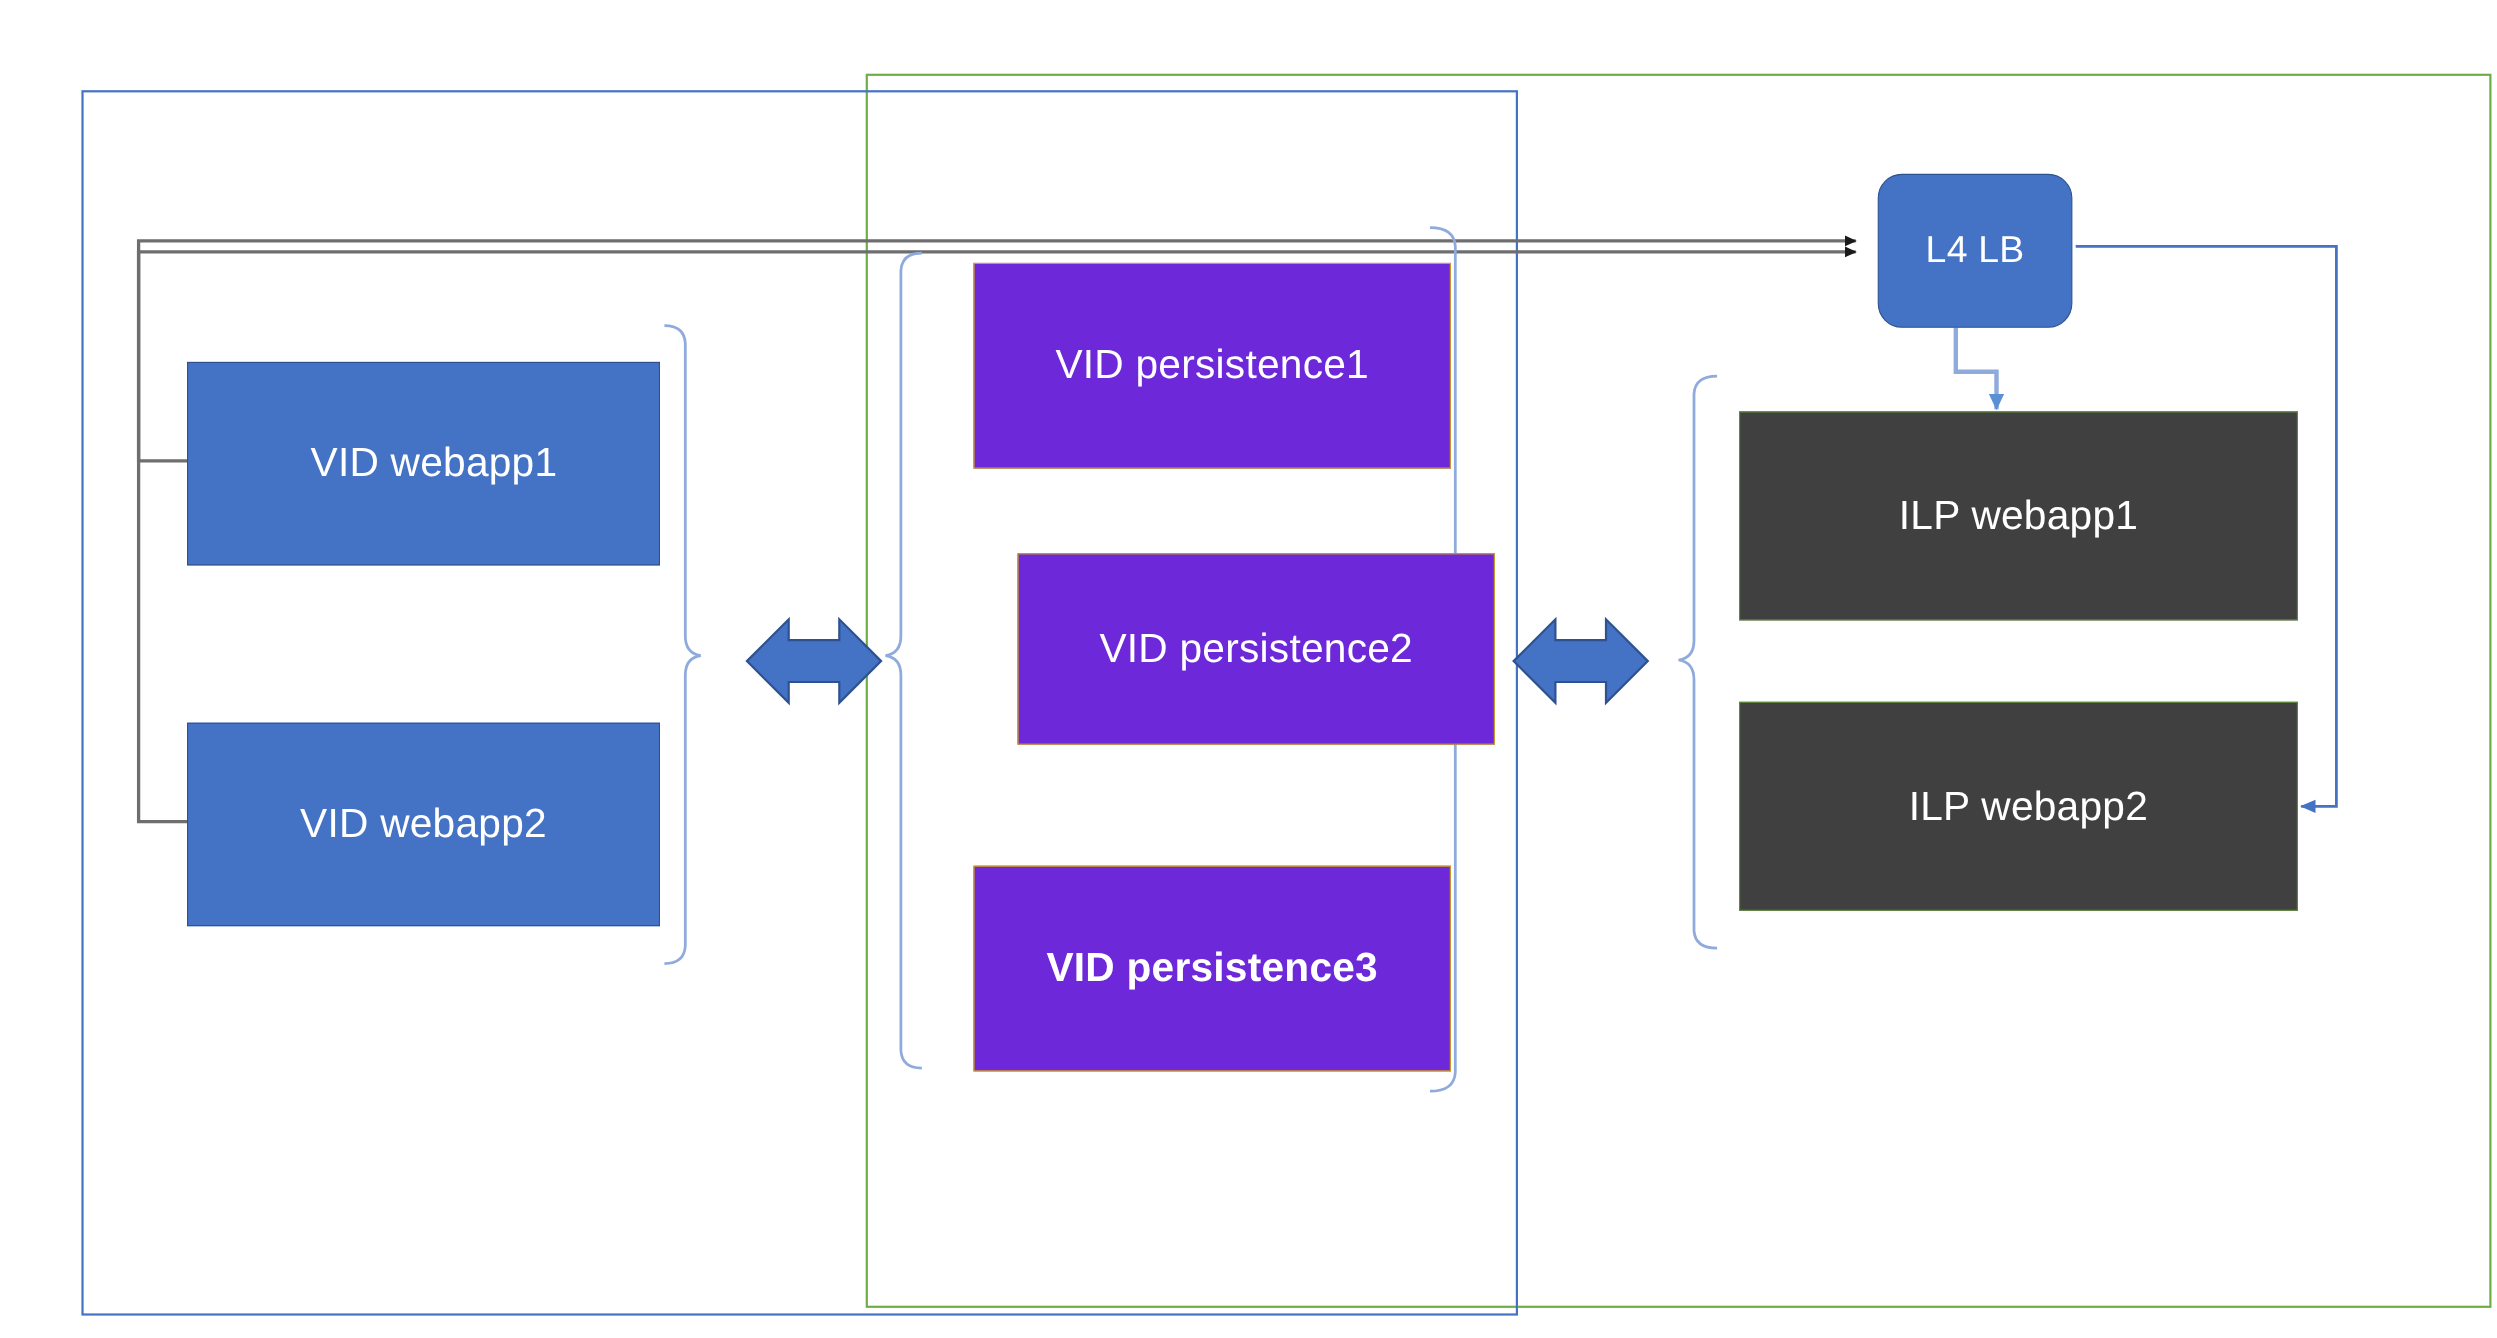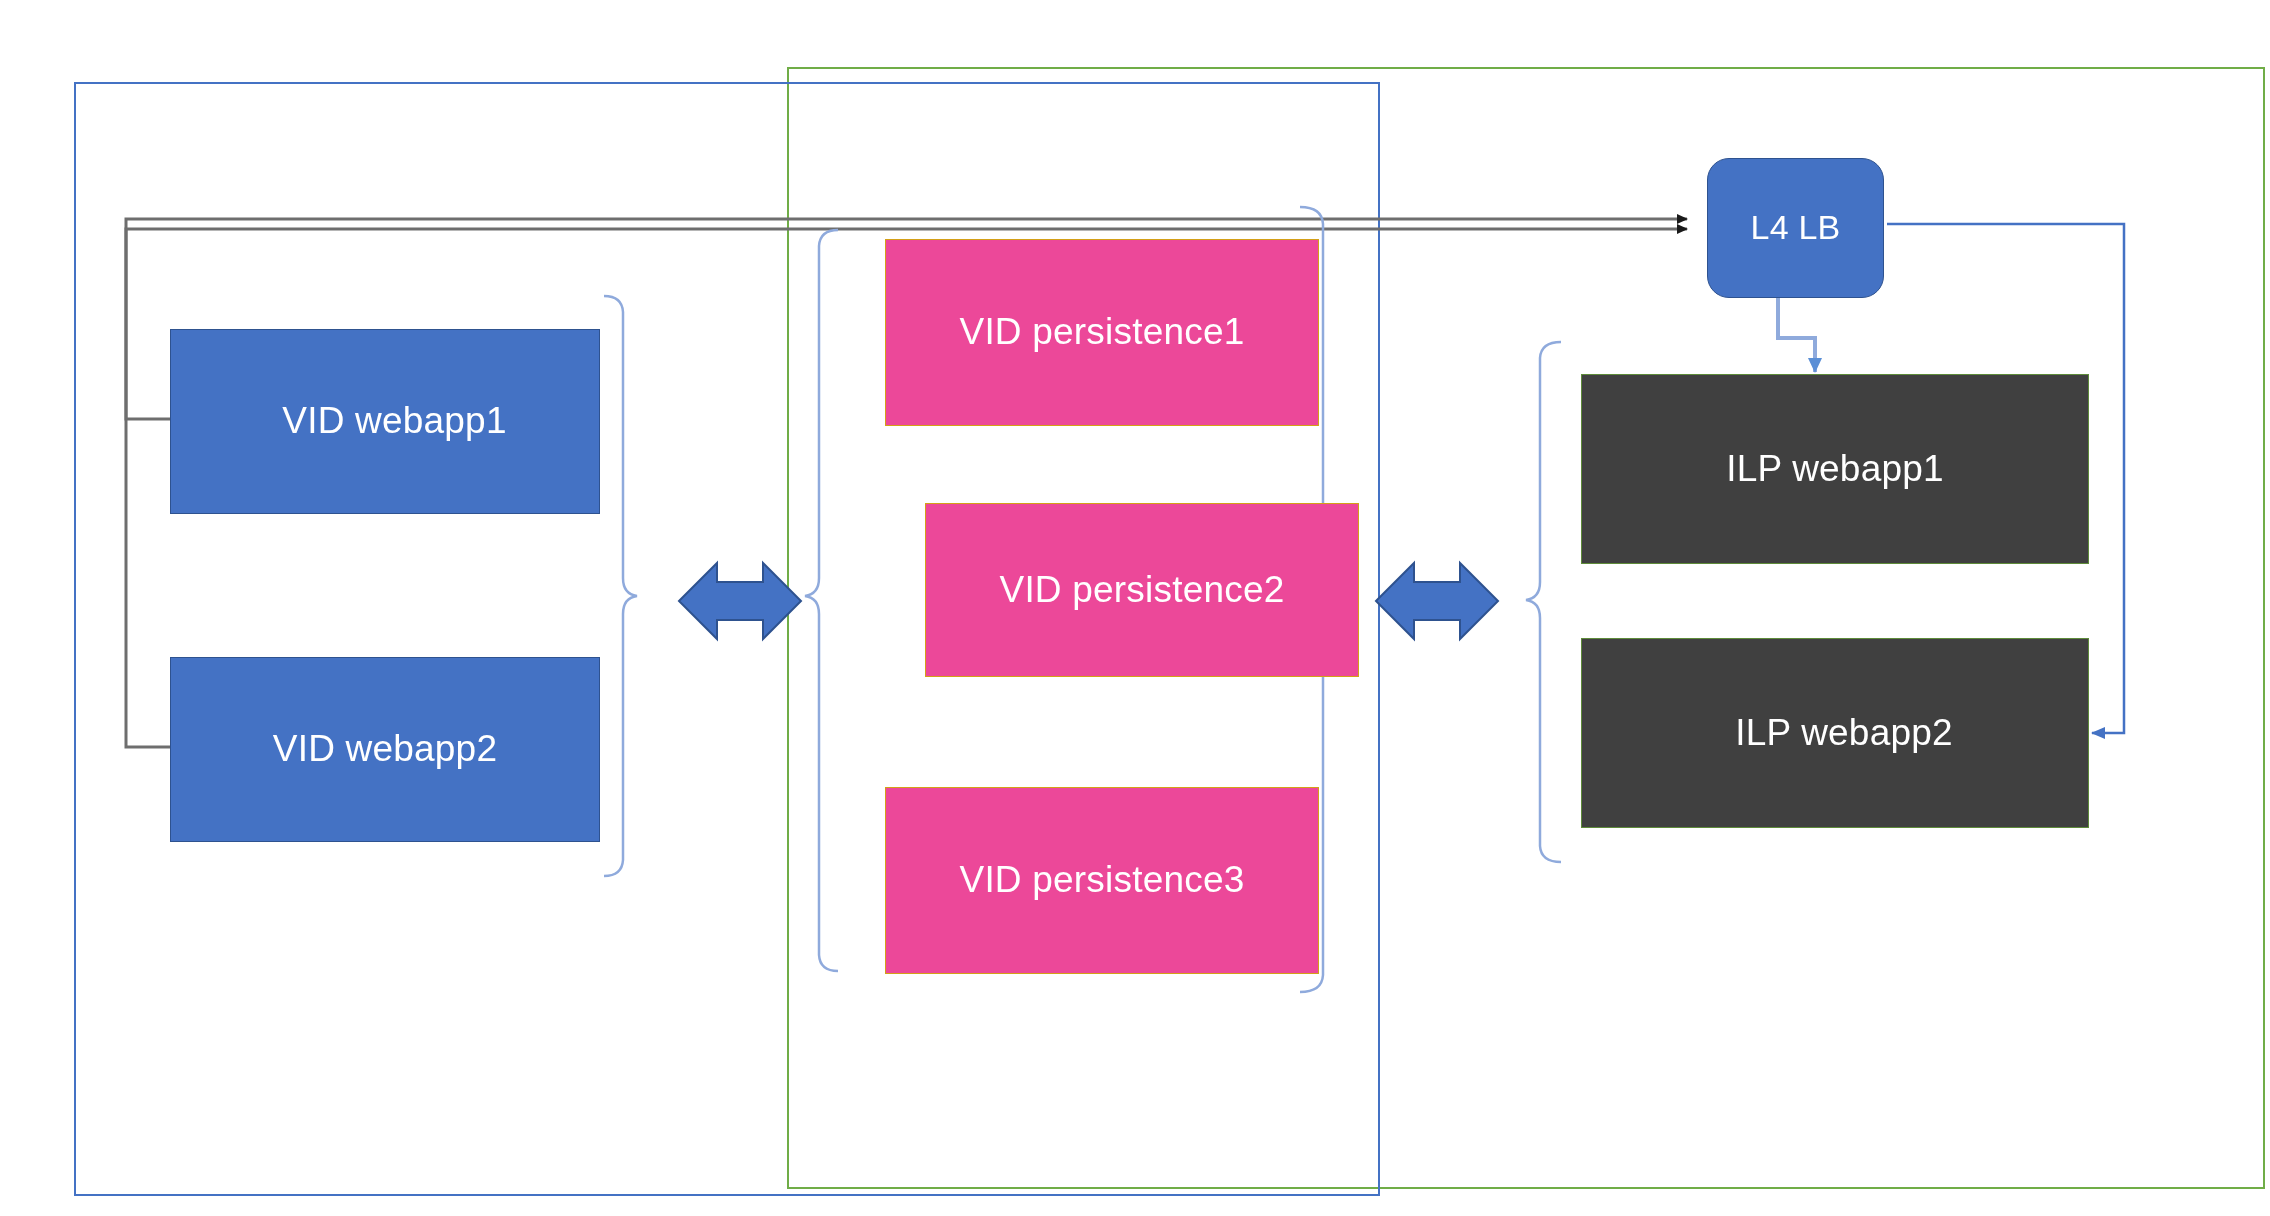--- a/index.html
+++ b/index.html
@@ -35,21 +35,21 @@
     letter-spacing: 0.2px;
     text-align: center;
     line-height: 1.15;
     user-select: none;
   }
   .node-vid-webapp {
     background: #4472C4;
     border: 1px solid #2E528F;
   }
   .node-vid-persistence {
-    background: #ec4899;
+    background: #6d28d9;
     border: 1px solid #D4A017;
     text-align: right;
   }
   .node-ilp-webapp {
     background: #404040;
     border: 1px solid #5E8B3A;
   }
   .node-lb {
     background: #4472C4;
     border: 1px solid #2E528F;
@@ -139,21 +139,21 @@
   </div>
 
   <div class="node node-vid-persistence" style="left:885px; top:239px; width:434px; height:187px;">
     <span>VID persistence1</span>
   </div>
 
   <div class="node node-vid-persistence" style="left:885px; top:503px; width:434px; height:174px;margin-left:40px;">
     <span>VID persistence2</span>
   </div>
 
-  <div class="node node-vid-persistence" style="left:885px; top:787px; width:434px; height:187px;">
+  <div class="node node-vid-persistence" style="left:885px; top:787px; width:434px; height:187px;font-weight:bold;">
     <span>VID persistence3</span>
   </div>
 
   <div class="node node-lb" style="left:1707px; top:158px; width:177px; height:140px;">
     <span>L4 LB</span>
   </div>
 
   <div class="node node-ilp-webapp" style="left:1581px; top:374px; width:508px; height:190px;">
     <span>ILP webapp1</span>
   </div>

